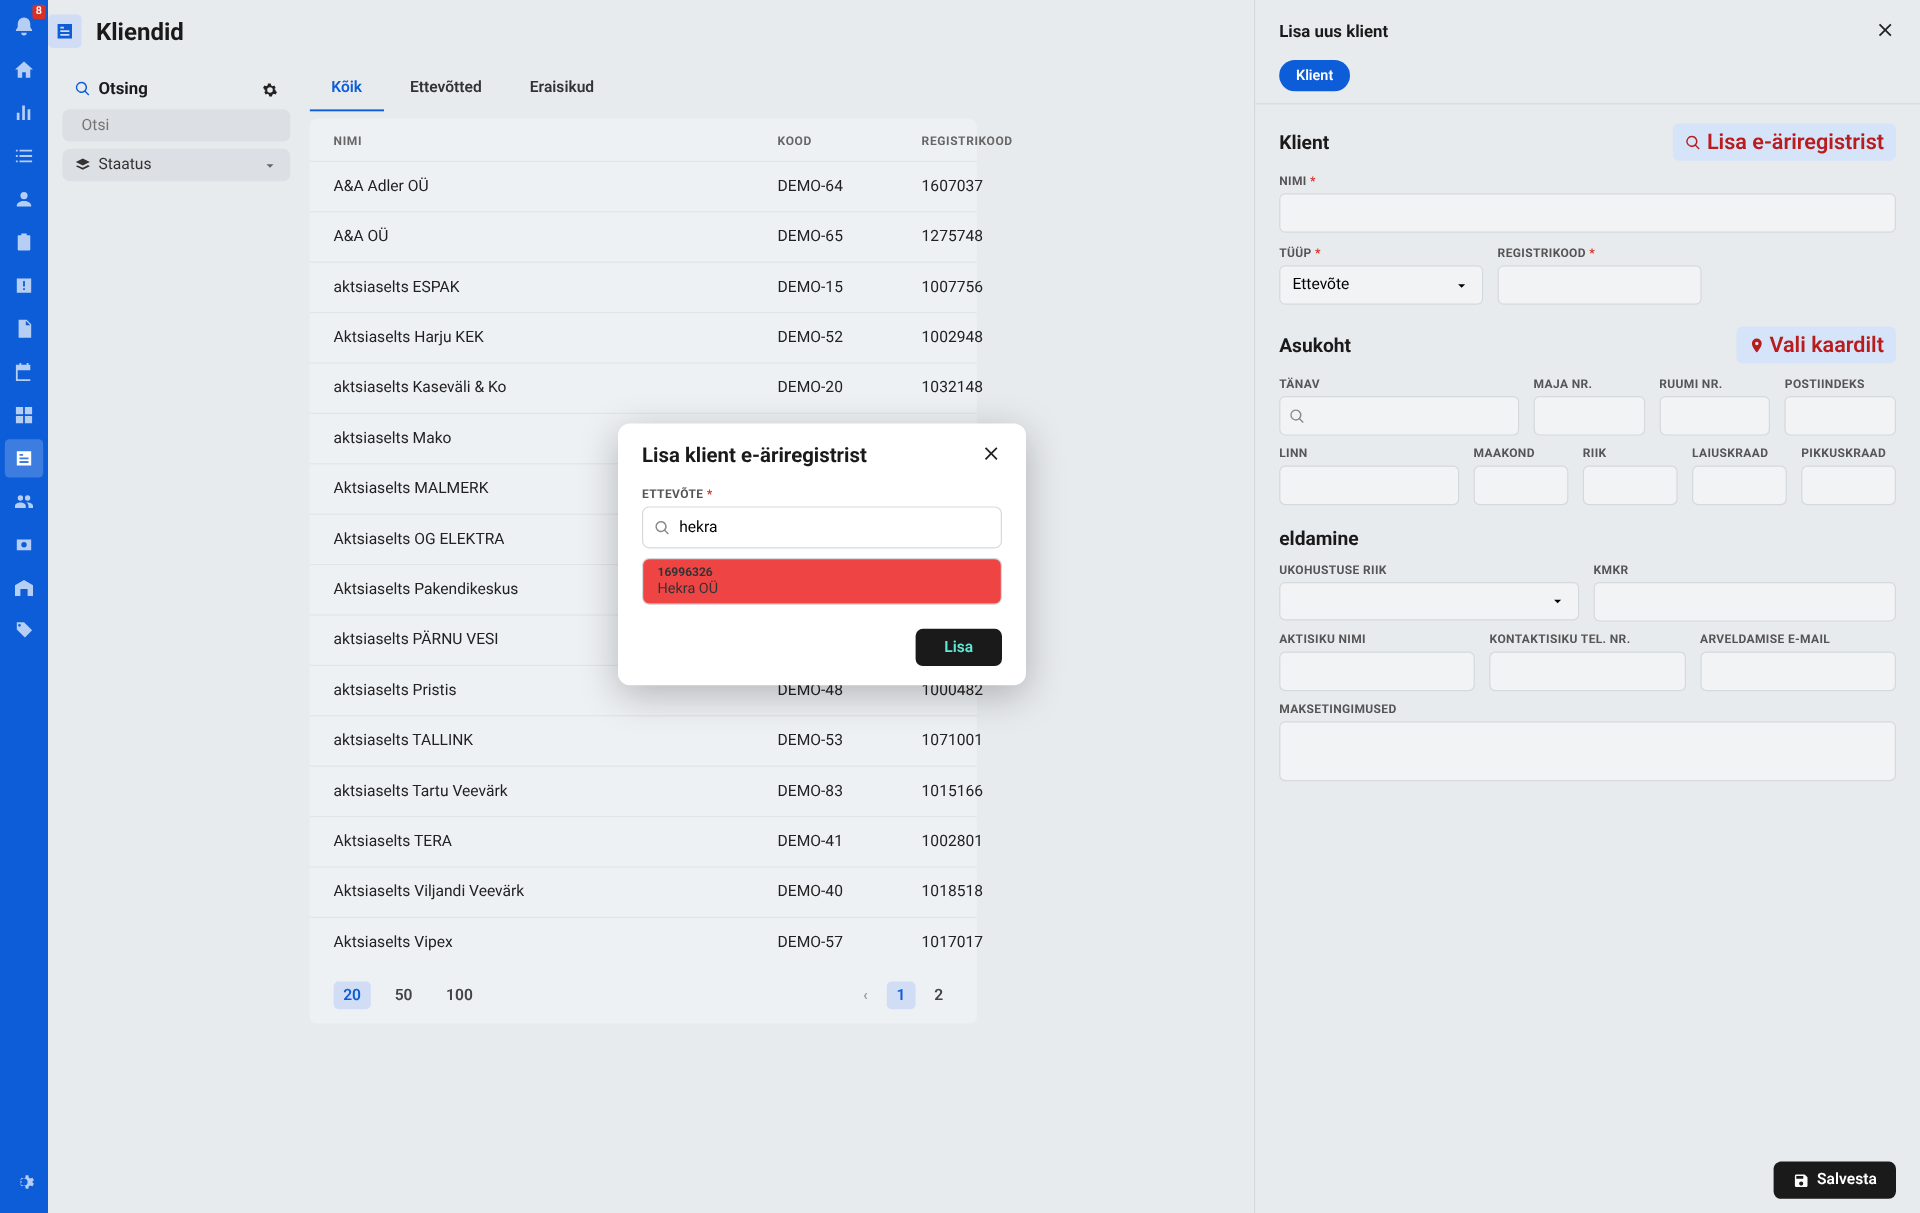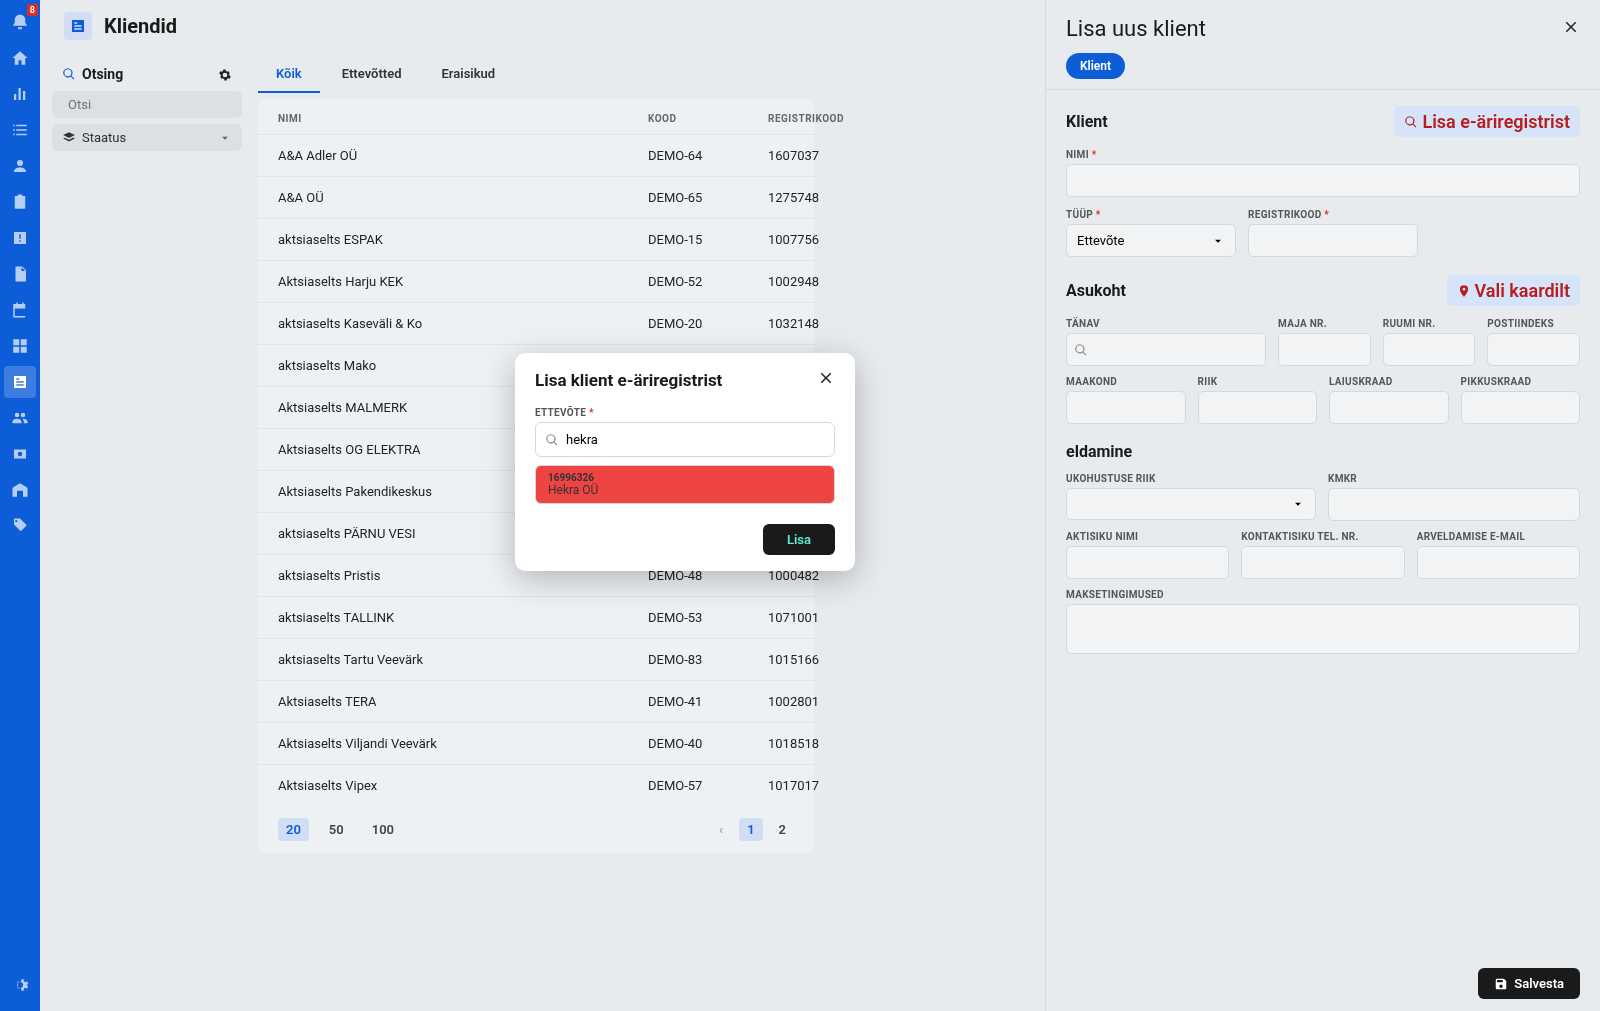--- a/index.html
+++ b/index.html
@@ -7,21 +7,21 @@
     
     
     .nav-rail { position: absolute; left: 0; top: 0; width: 40px; height: 100%; background: #0d5dd8; display: flex; flex-direction: column; align-items: center; padding-top: 4px; }
     .nav-rail-item { width: 32px; height: 32px; display: flex; align-items: center; justify-content: center; color: rgba(255,255,255,0.7); margin: 2px 0; border-radius: 4px; cursor: pointer; position: relative; }
     .nav-rail-item.active { background: rgba(255,255,255,0.2); color: #fff; }
     .nav-rail-item.bottom { margin-top: auto; margin-bottom: 10px; }
     .nav-badge { position: absolute; top: -2px; right: -2px; background: #d93025; color: #fff; font-size: 9px; padding: 1px 3px; border-radius: 2px; font-weight: 600; }
     .nav-rail svg { width: 18px; height: 18px; fill: currentColor; }
 
     
-    .page-header { position: absolute; left: 40px; top: 0; right: 0; height: 52px; display: flex; align-items: center; padding: 0 24px; text-align: center; }
+    .page-header { position: absolute; left: 40px; top: 0; right: 0; height: 52px; display: flex; align-items: center; padding: 0 0; text-align: center; }
     .page-header-icon { width: 28px; height: 28px; background: #d0ddf5; border-radius: 4px; display: flex; align-items: center; justify-content: center; color: #0d5dd8; margin-right: 12px; }
     .page-header-title { font-size: 20px; font-weight: 700; color: #1a1a1a; }
 
     
     .search-sidebar { position: absolute; left: 52px; top: 56px; width: 190px; }
     .search-header { display: flex; align-items: center; padding: 8px 10px; }
     .search-header-title { font-size: 14px; font-weight: 700; color: #1a1a1a; display: flex; align-items: center; gap: 6px; flex: 1; }
     .search-header-gear { color: #222; cursor: pointer; }
     .search-input-wrap { background: #dcdfe3; border-radius: 6px; padding: 6px 10px; display: flex; align-items: center; gap: 6px; margin-bottom: 6px; }
     .search-input-wrap input { background: none; border: none; outline: none; font-size: 13px; flex: 1; color: #333; }
@@ -46,21 +46,21 @@
     .page-size span { cursor: pointer; padding: 4px 8px; border-radius: 4px; }
     .page-size span.active { background: #d0ddf5; color: #0d5dd8; }
     .page-nav { margin-left: auto; display: flex; gap: 8px; align-items: center; font-size: 13px; font-weight: 600; color: #444; }
     .page-nav span { cursor: pointer; padding: 4px 8px; border-radius: 4px; }
     .page-nav span.active { background: #d0ddf5; color: #0d5dd8; }
     .page-nav-arrow { color: #999; }
 
     
     .drawer { position: absolute; right: 0; top: 0; width: 555px; height: 100%; background: #e8ebee; border-left: 1px solid #d6d9dc; display: flex; flex-direction: column; }
     .drawer-header { padding: 16px 20px 12px; display: flex; align-items: center; justify-content: space-between; }
-    .drawer-title { font-size: 22px; font-weight: 400; color: #1a1a1a; }
+    .drawer-title { font-size: 14px; font-weight: 700; color: #1a1a1a; }
     .drawer-close { cursor: pointer; color: #222; }
     .drawer-tabs { padding: 0 20px 10px; border-bottom: 1px solid #d6d9dc; }
     .drawer-tab-pill { background: #0d5dd8; color: #fff; font-size: 12px; font-weight: 600; padding: 6px 14px; border-radius: 14px; display: inline-block; cursor: pointer; }
     .drawer-body { padding: 16px 20px; overflow-y: auto; flex: 1; }
     
     .section { margin-bottom: 18px; }
     .section-header { display: flex; align-items: center; justify-content: space-between; margin-bottom: 12px; }
     .section-title { font-size: 16px; font-weight: 700; color: #1a1a1a; }
     .section-action { background: #d6e4fa; color: #b91c1c; font-size: 18px; font-weight: 600; padding: 5px 10px; border-radius: 5px; display: flex; align-items: center; gap: 4px; cursor: pointer; border: none; }
     
@@ -410,20 +410,24 @@
         <div class="field field-sm">
           <div class="field-label">RUUMI NR.</div>
           <input class="field-input" type="text" style="">
         </div>
         <div class="field field-sm">
           <div class="field-label">POSTIINDEKS</div>
           <input class="field-input" type="text" style="">
         </div>
       </div>
       <div class="field-grid">
+        <div class="field" style="flex:0 0 150px">
+          <div class="field-label">LINN</div>
+          <input class="field-input" type="text" style="">
+        </div>
         <div class="field field-sm">
           <div class="field-label">MAAKOND</div>
           <input class="field-input" type="text" style="">
         </div>
         <div class="field field-sm">
           <div class="field-label">RIIK</div>
           <input class="field-input" type="text" style="">
         </div>
         <div class="field field-sm">
           <div class="field-label">LAIUSKRAAD</div>

